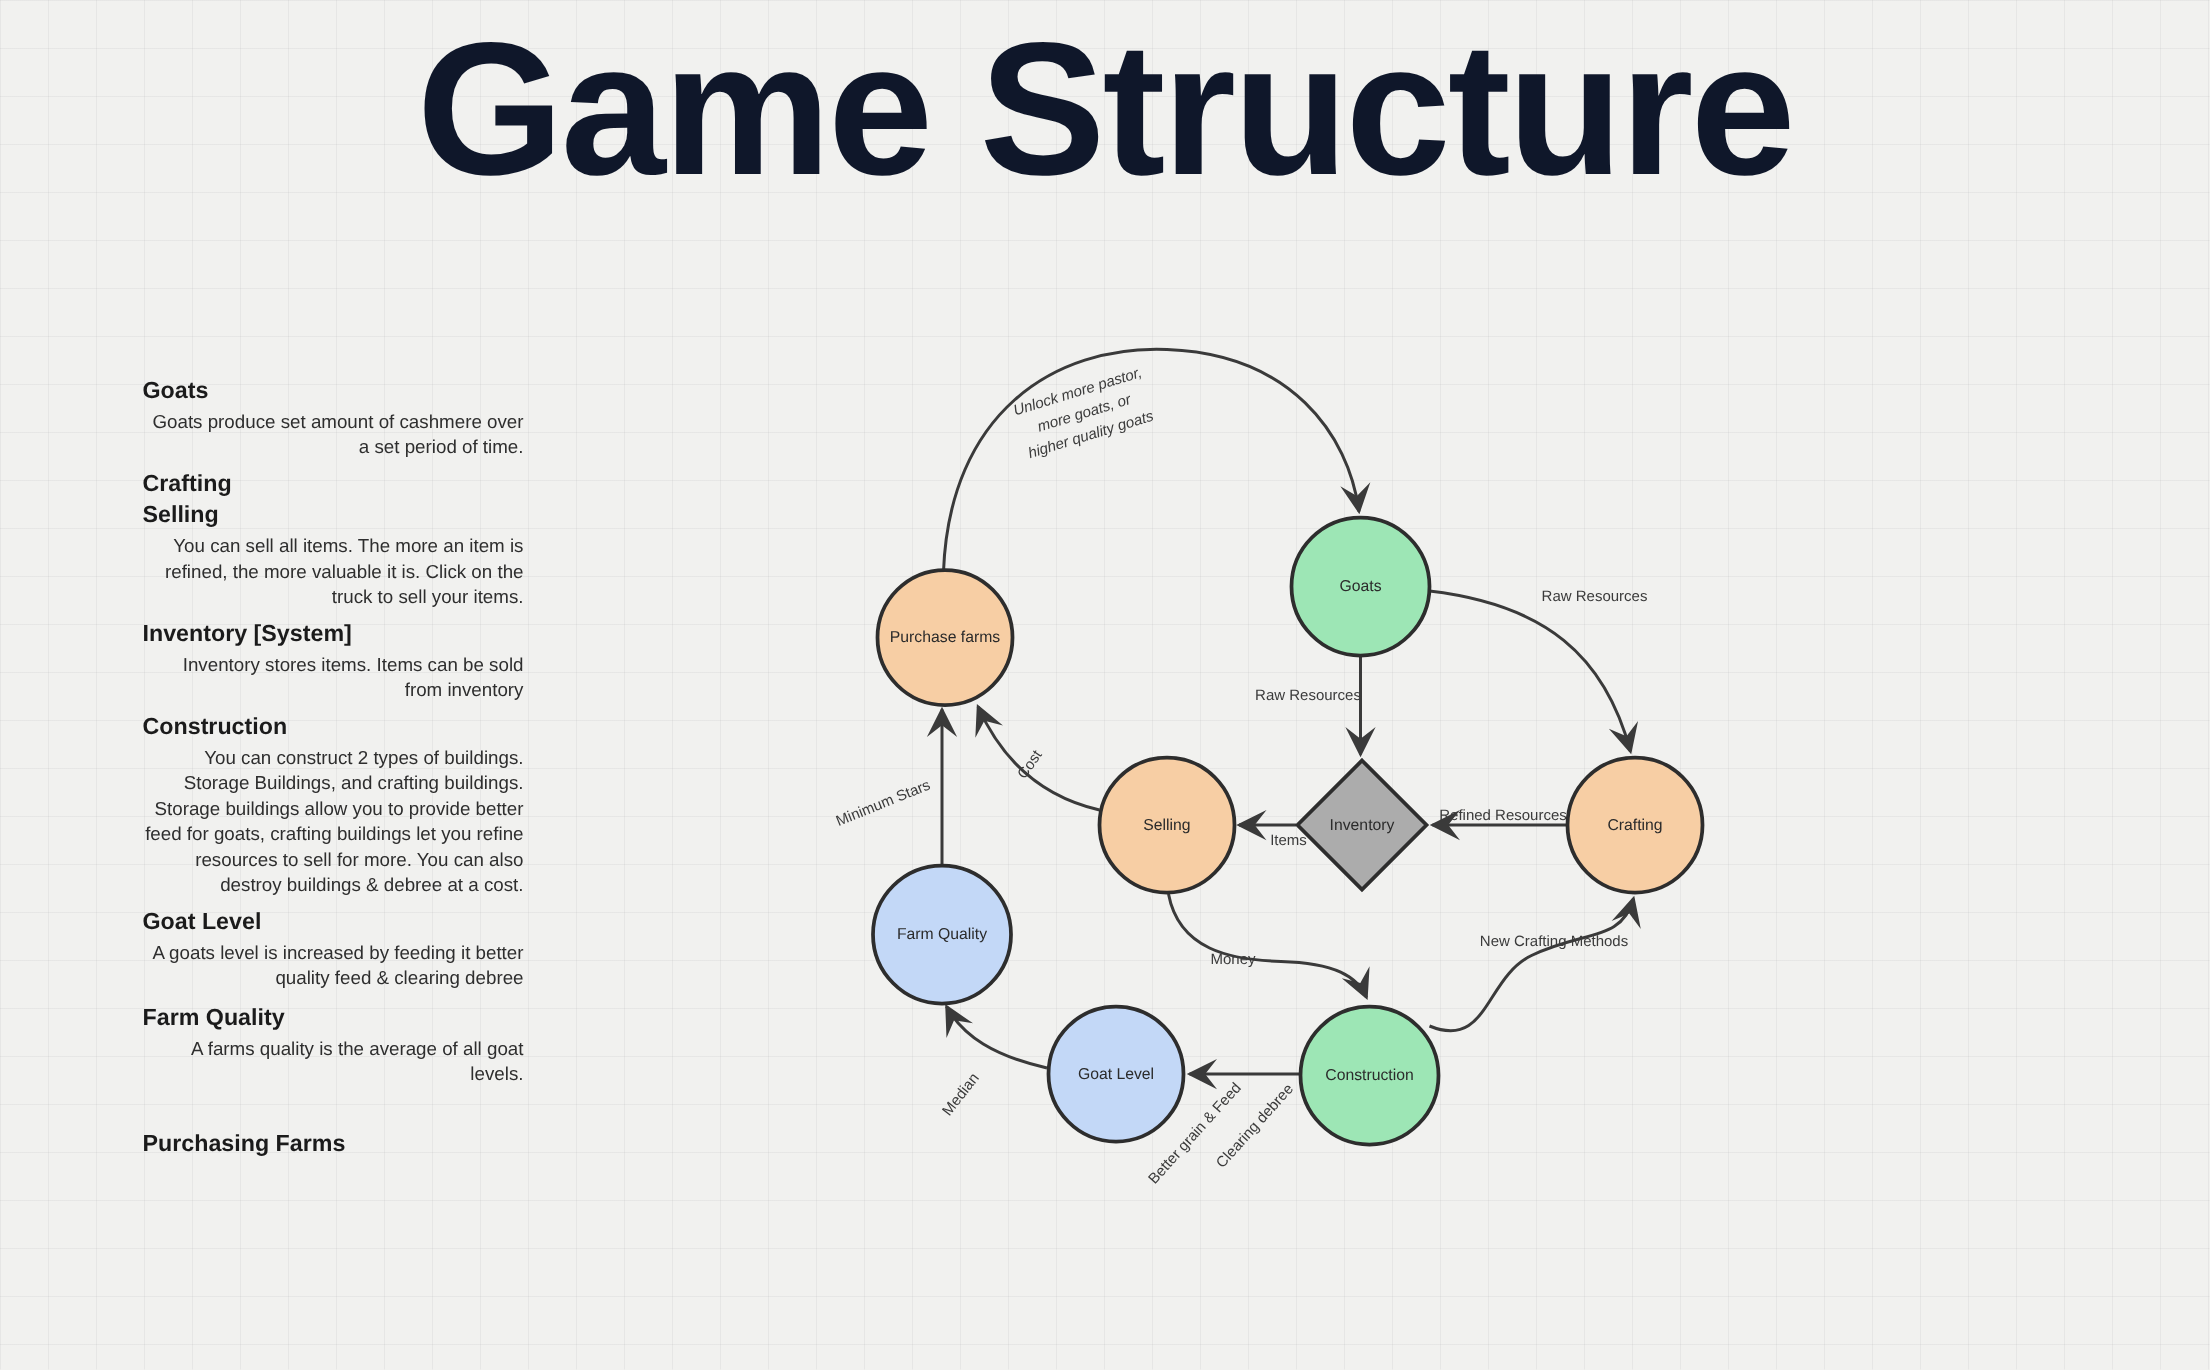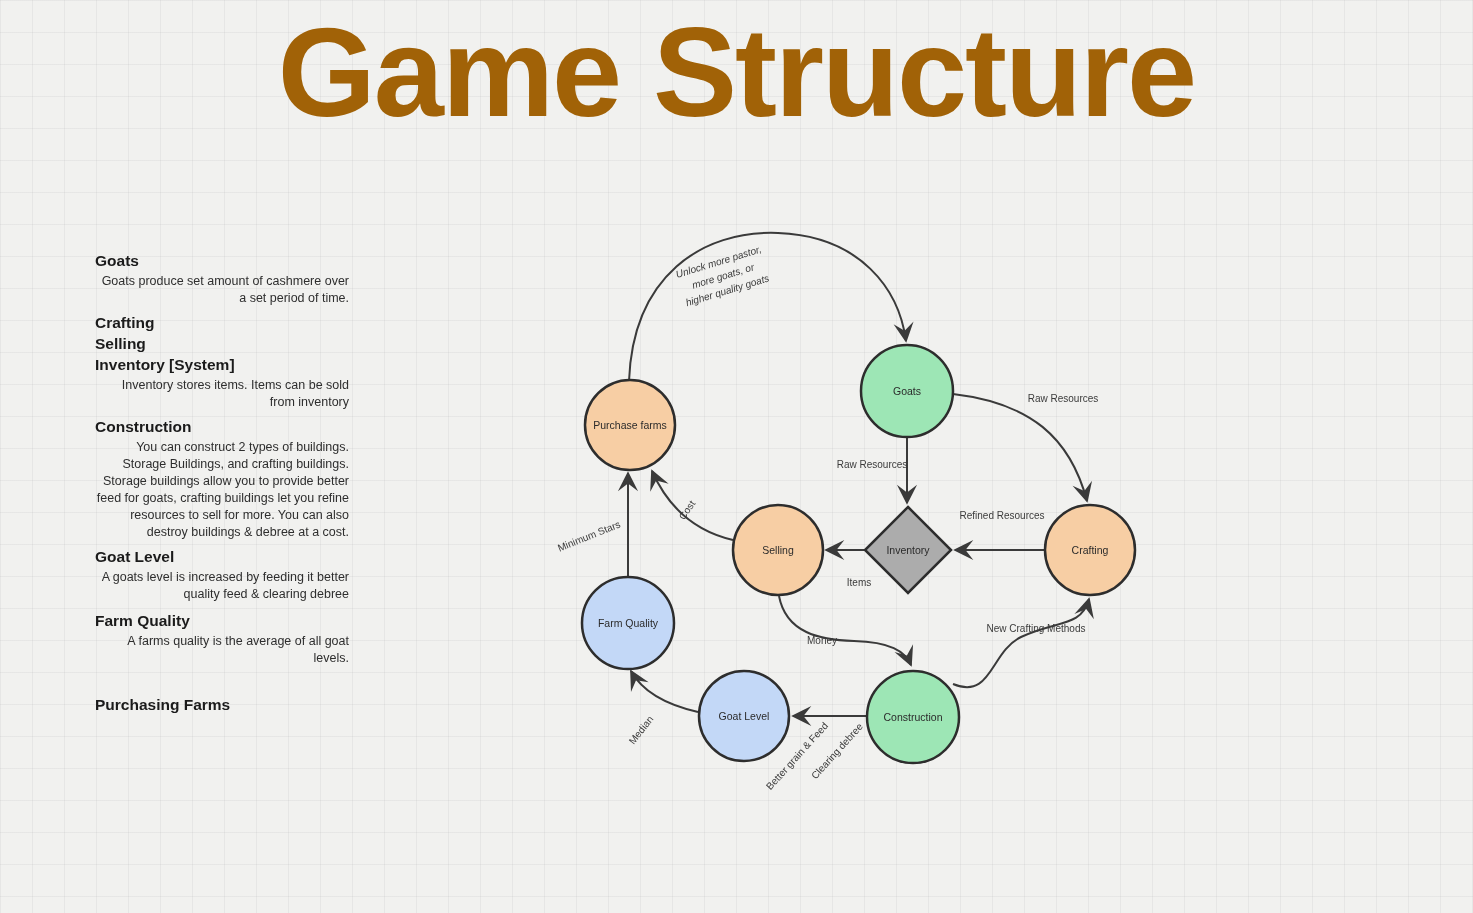--- a/index.html
+++ b/index.html
@@ -19,21 +19,21 @@
   .title {
     position: absolute;
     top: 10px; left: 0;
     width: 100%;
     margin: 0;
     text-align: center;
     font-size: 126px;
     line-height: 1.0;
     font-weight: bold;
     letter-spacing: -2px;
-    color: #a16207;
+    color: #0f172a;
   }
 
   .sidebar {
     position: absolute;
     left: 95px; top: 252px;
     width: 254px;
   }
   .note h3 {
     margin: 0 0 3px 0;
     font-size: 15.5px;
@@ -96,20 +96,21 @@
 <aside class="sidebar">
   <section class="note">
     <h3>Goats</h3>
     <p>Goats produce set amount of cashmere over a set period of time.</p>
   </section>
   <section class="note">
     <h3>Crafting</h3>
   </section>
   <section class="note">
     <h3>Selling</h3>
+    <p>You can sell all items. The more an item is refined, the more valuable it is. Click on the truck to sell your items.</p>
   </section>
   <section class="note">
     <h3>Inventory [System]</h3>
     <p>Inventory stores items. Items can be sold from inventory</p>
   </section>
   <section class="note">
     <h3>Construction</h3>
     <p>You can construct 2 types of buildings. Storage Buildings, and crafting buildings. Storage buildings allow you to provide better feed for goats, crafting buildings let you refine resources to sell for more. You can also destroy buildings &amp; debree at a cost.</p>
   </section>
   <section class="note">
@@ -167,22 +168,22 @@
   <div class="node-label" style="left:1090px; top:550px;">Crafting</div>
   <div class="node-label" style="left:628px; top:623px;">Farm Quality</div>
   <div class="node-label" style="left:744px; top:716px;">Goat Level</div>
   <div class="node-label" style="left:913px; top:717px;">Construction</div>
 
   <div class="edge-label multiline" style="left:723px; top:276px; --r:-17deg;">Unlock more pastor,
 more goats, or
 higher quality goats</div>
   <div class="edge-label" style="left:872px; top:464px;">Raw Resources</div>
   <div class="edge-label" style="left:1063px; top:398px;">Raw Resources</div>
-  <div class="edge-label" style="left:1002px; top:515px;">Refined Resources</div>
-  <div class="edge-label" style="left:859px; top:561px;margin-top:21px;">Items</div>
+  <div class="edge-label" style="left:1002px; top:544px;">Refined Resources</div>
+  <div class="edge-label" style="left:859px; top:561px;">Items</div>
   <div class="edge-label" style="left:687px; top:510px; --r:-55deg;">Cost</div>
   <div class="edge-label" style="left:589px; top:536px; --r:-22deg;">Minimum Stars</div>
   <div class="edge-label" style="left:641px; top:730px; --r:-52deg;">Median</div>
   <div class="edge-label" style="left:797px; top:756px; --r:-48deg;">Better grain &amp; Feed</div>
   <div class="edge-label" style="left:837px; top:751px; --r:-48deg;">Clearing debree</div>
   <div class="edge-label" style="left:822px; top:640px;">Money</div>
   <div class="edge-label" style="left:1020px; top:628px;margin-left:16px;">New Crafting Methods</div>
 </div>
 
 </body></html>

